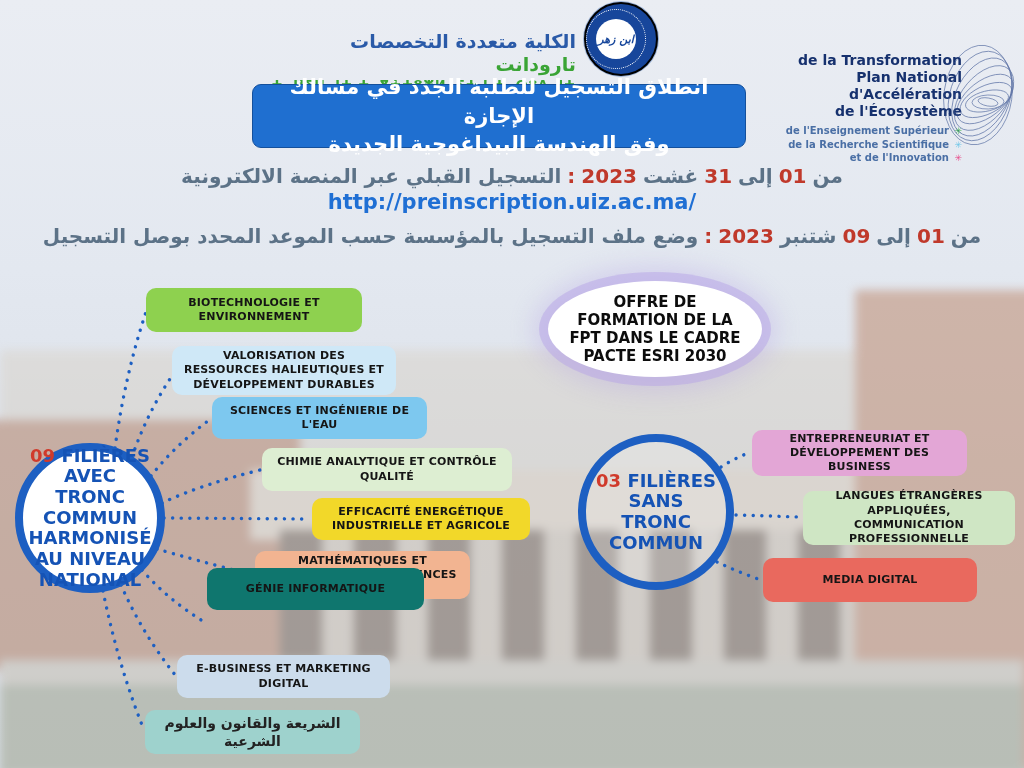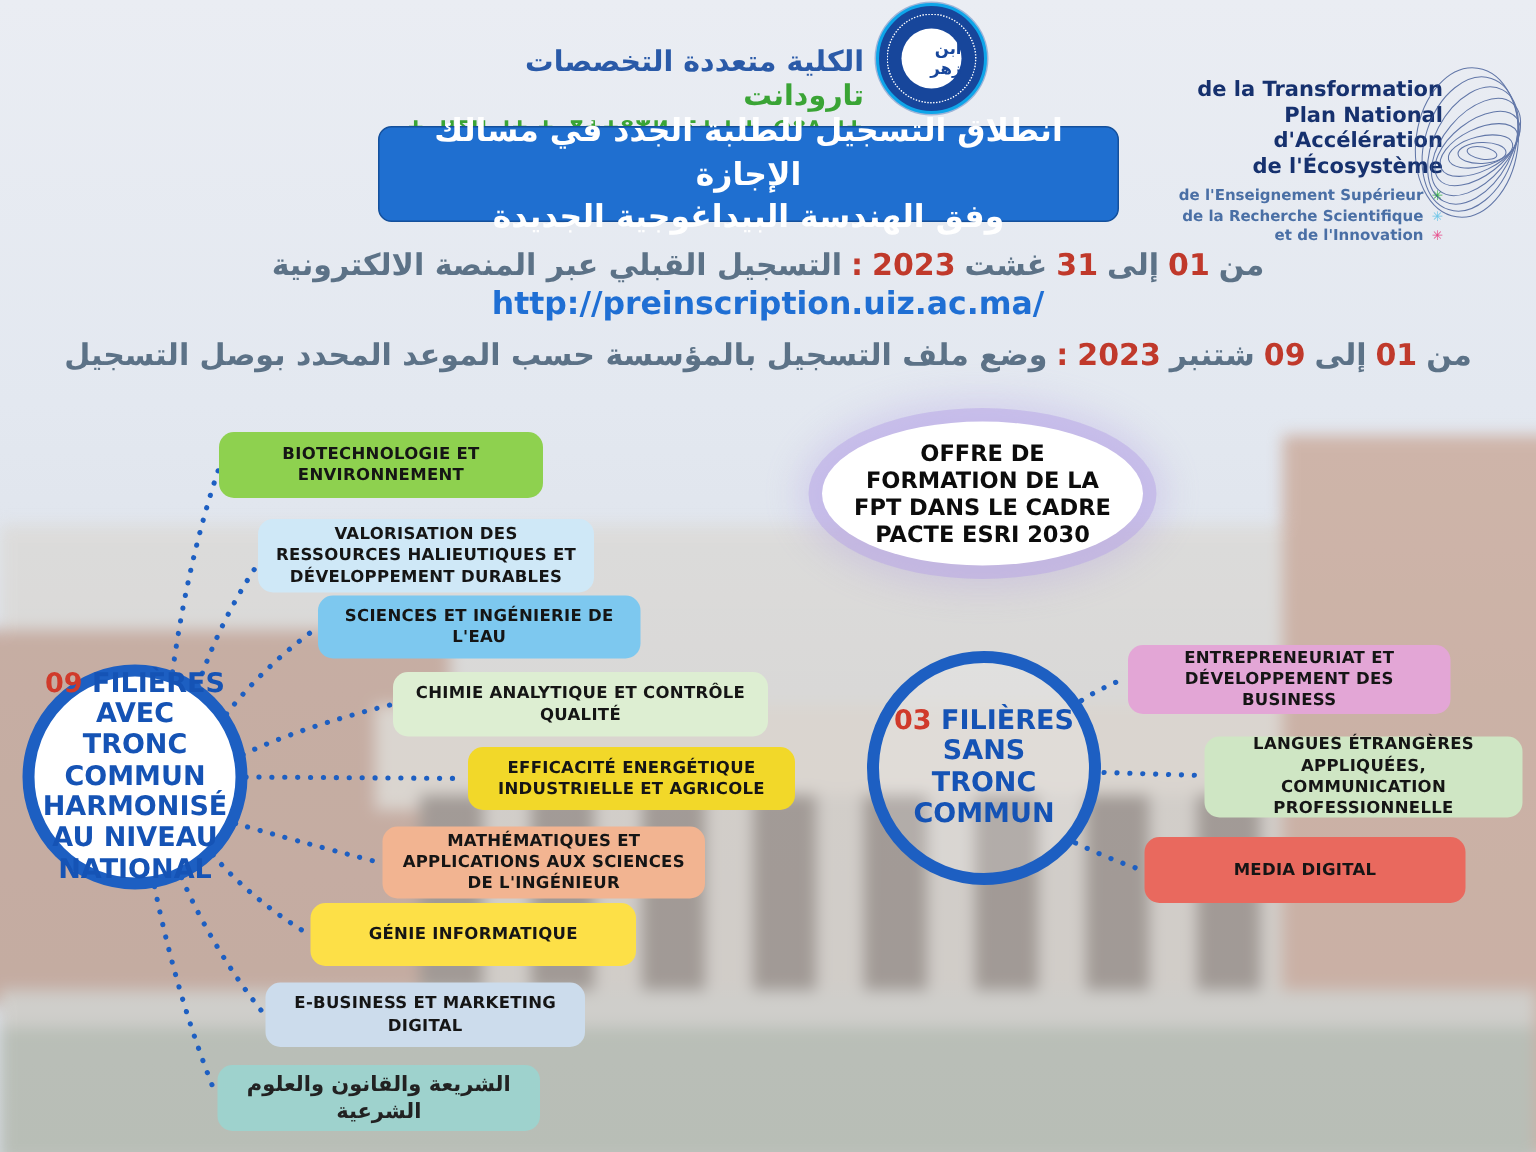--- a/index.html
+++ b/index.html
@@ -24,22 +24,22 @@
   .photo .grass { position:absolute; left:0; top:335px; width:1024px; height:90px; background:#9aa089; }
 
   
   .fac-header { position:absolute; left:268px; top:8px; width:308px; text-align:right;margin-top:22px; }
   .fac-ar { font-size:19px; font-weight:bold; color:#2a5aa8; direction:rtl; line-height:1.2; }
   .fac-ar .green, .fac-fr .green { color:#3aa435; }
   .fac-tif { font-size:12.5px; font-weight:bold; color:#3aa435; margin-top:1px; letter-spacing:1px; }
   .fac-fr { font-size:13px; font-weight:bold; color:#2a5aa8; margin-top:1px; letter-spacing:.3px; }
 
   .uni-logo { position:absolute; left:584px; top:2px; width:74px; height:74px; border-radius:50%;
-              background:#17469b; border:2px solid #0ea5e9; display:flex; align-items:center; justify-content:center;
-              box-shadow:0 0 0 1px #9db4d8; }
+              background:#17469b; border:2px solid #000000; display:flex; align-items:center; 
+              box-shadow:0 0 0 1px #9db4d8;font-style:italic; }
   .uni-logo-ring { width:60px; height:60px; border-radius:50%; border:1.5px dotted #ffffff;
               display:flex; align-items:center; justify-content:center; }
   .uni-logo-core { width:40px; height:40px; border-radius:50%; background:#ffffff; color:#17469b;
               font-size:11px; font-weight:bold; display:flex; align-items:center; justify-content:center; direction:rtl; }
 
   .plan-badge { position:absolute; left:742px; top:52px; width:220px; text-align:right; }
   .plan-title { font-size:14px; font-weight:800; color:#16316e; line-height:1.22; }
   .plan-sub { font-size:10px; font-weight:600; color:#4a6fa5; line-height:1.35; margin-top:4px; }
   .plan-sub .fl { font-size:9px; margin-right:0; margin-left:2px; }
   .fl-green { color:#3db54a; } .fl-blue { color:#6ec6e8; } .fl-pink { color:#e84c8b; }
@@ -203,21 +203,21 @@
   </div>
   <div class="pbox" style="left: 262px; top: 448px; width: 250px; height: 43px; background-color: rgb(221, 238, 210);">
     <div class="lbl">CHIMIE ANALYTIQUE ET CONTRÔLE QUALITÉ</div>
   </div>
   <div class="pbox" style="left: 312px; top: 498px; width: 218px; height: 42px; background-color: rgb(242, 216, 41);">
     <div class="lbl">EFFICACITÉ ENERGÉTIQUE INDUSTRIELLE ET AGRICOLE</div>
   </div>
   <div class="pbox" style="left: 255px; top: 551px; width: 215px; height: 48px; background-color: rgb(242, 180, 145);">
     <div class="lbl">MATHÉMATIQUES ET APPLICATIONS AUX SCIENCES DE L'INGÉNIEUR</div>
   </div>
-  <div class="pbox" style="left: 207px; top: 602px; width: 217px; height: 42px; background-color: #fde047;">
+  <div class="pbox" style="left: 207px; top: 568px; width: 217px; height: 42px; background-color: #0f766e;">
     <div class="lbl">GÉNIE INFORMATIQUE</div>
   </div>
   <div class="pbox" style="left: 177px; top: 655px; width: 213px; height: 43px; background-color: rgb(204, 220, 236);">
     <div class="lbl">E-BUSINESS ET MARKETING DIGITAL</div>
   </div>
   <div class="pbox" style="left: 145px; top: 710px; width: 215px; height: 44px; background-color: rgb(158, 210, 205);">
     <div class="lbl-ar">الشريعة والقانون والعلوم الشرعية</div>
   </div>
 
   <div class="pbox" style="left: 752px; top: 430px; width: 215px; height: 46px; background-color: rgb(227, 166, 214);">

